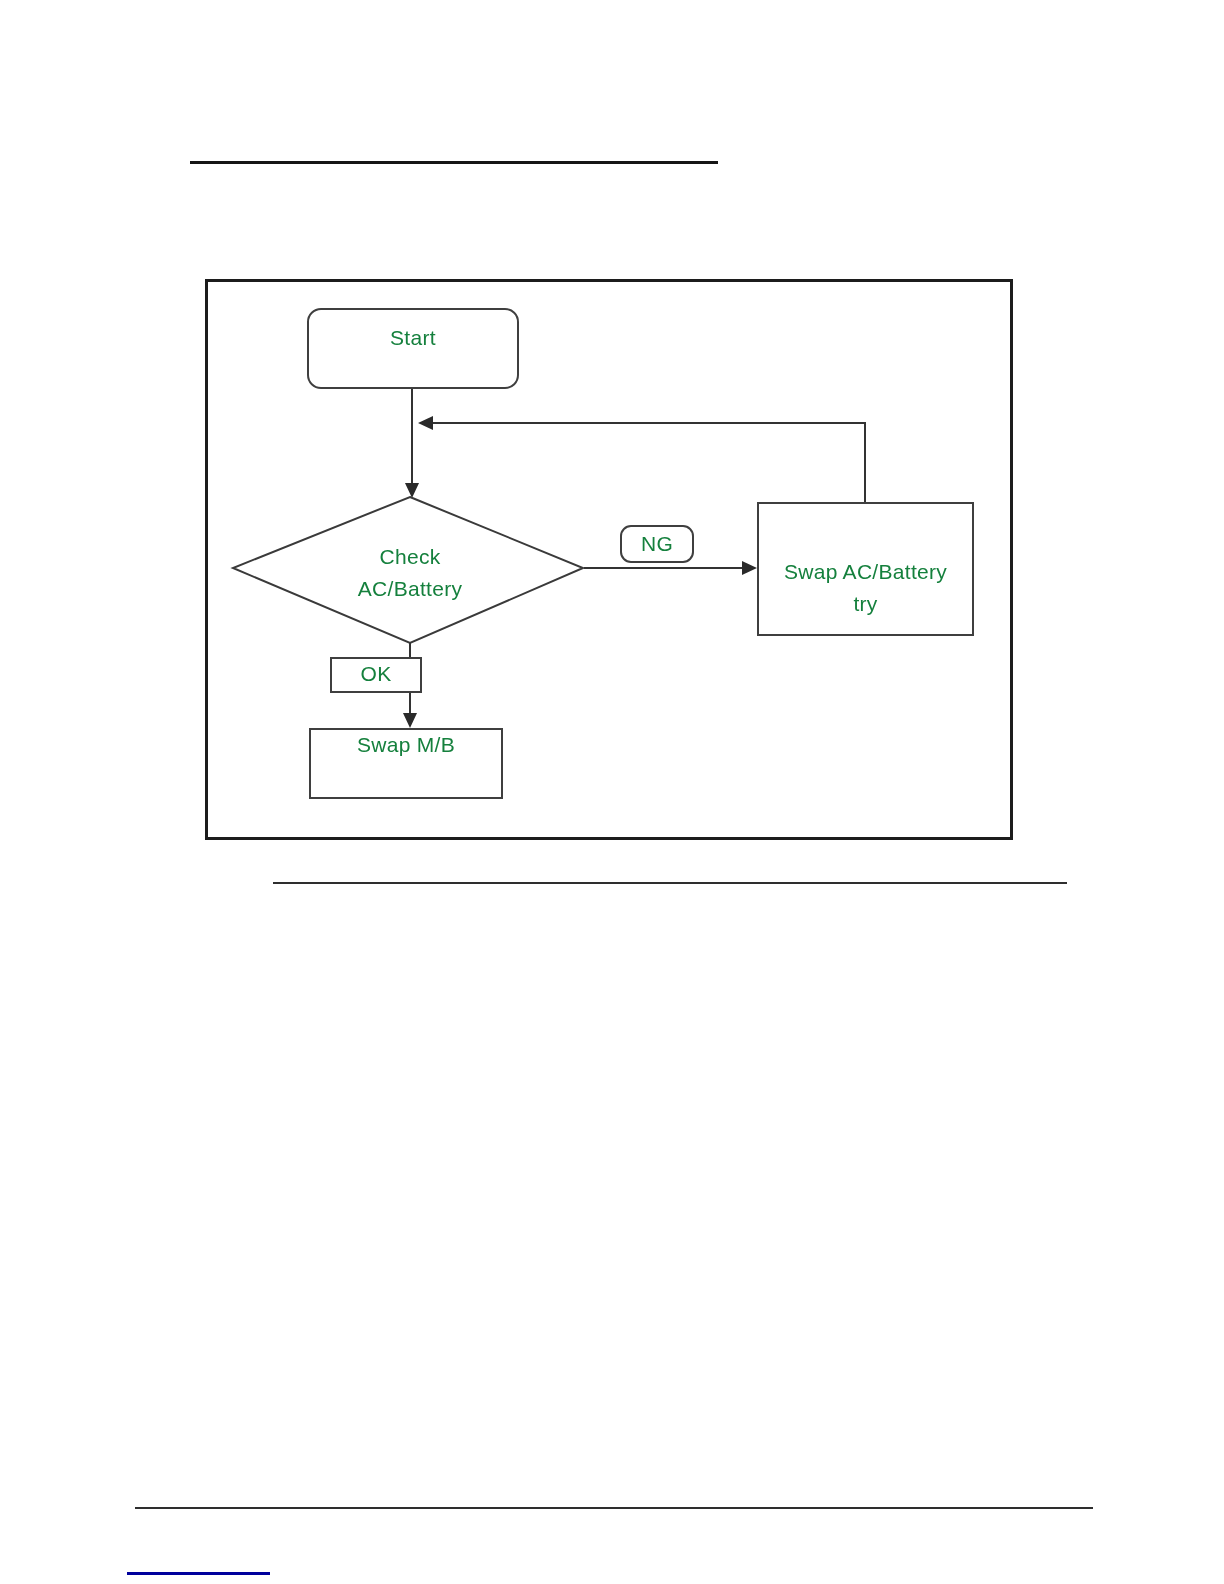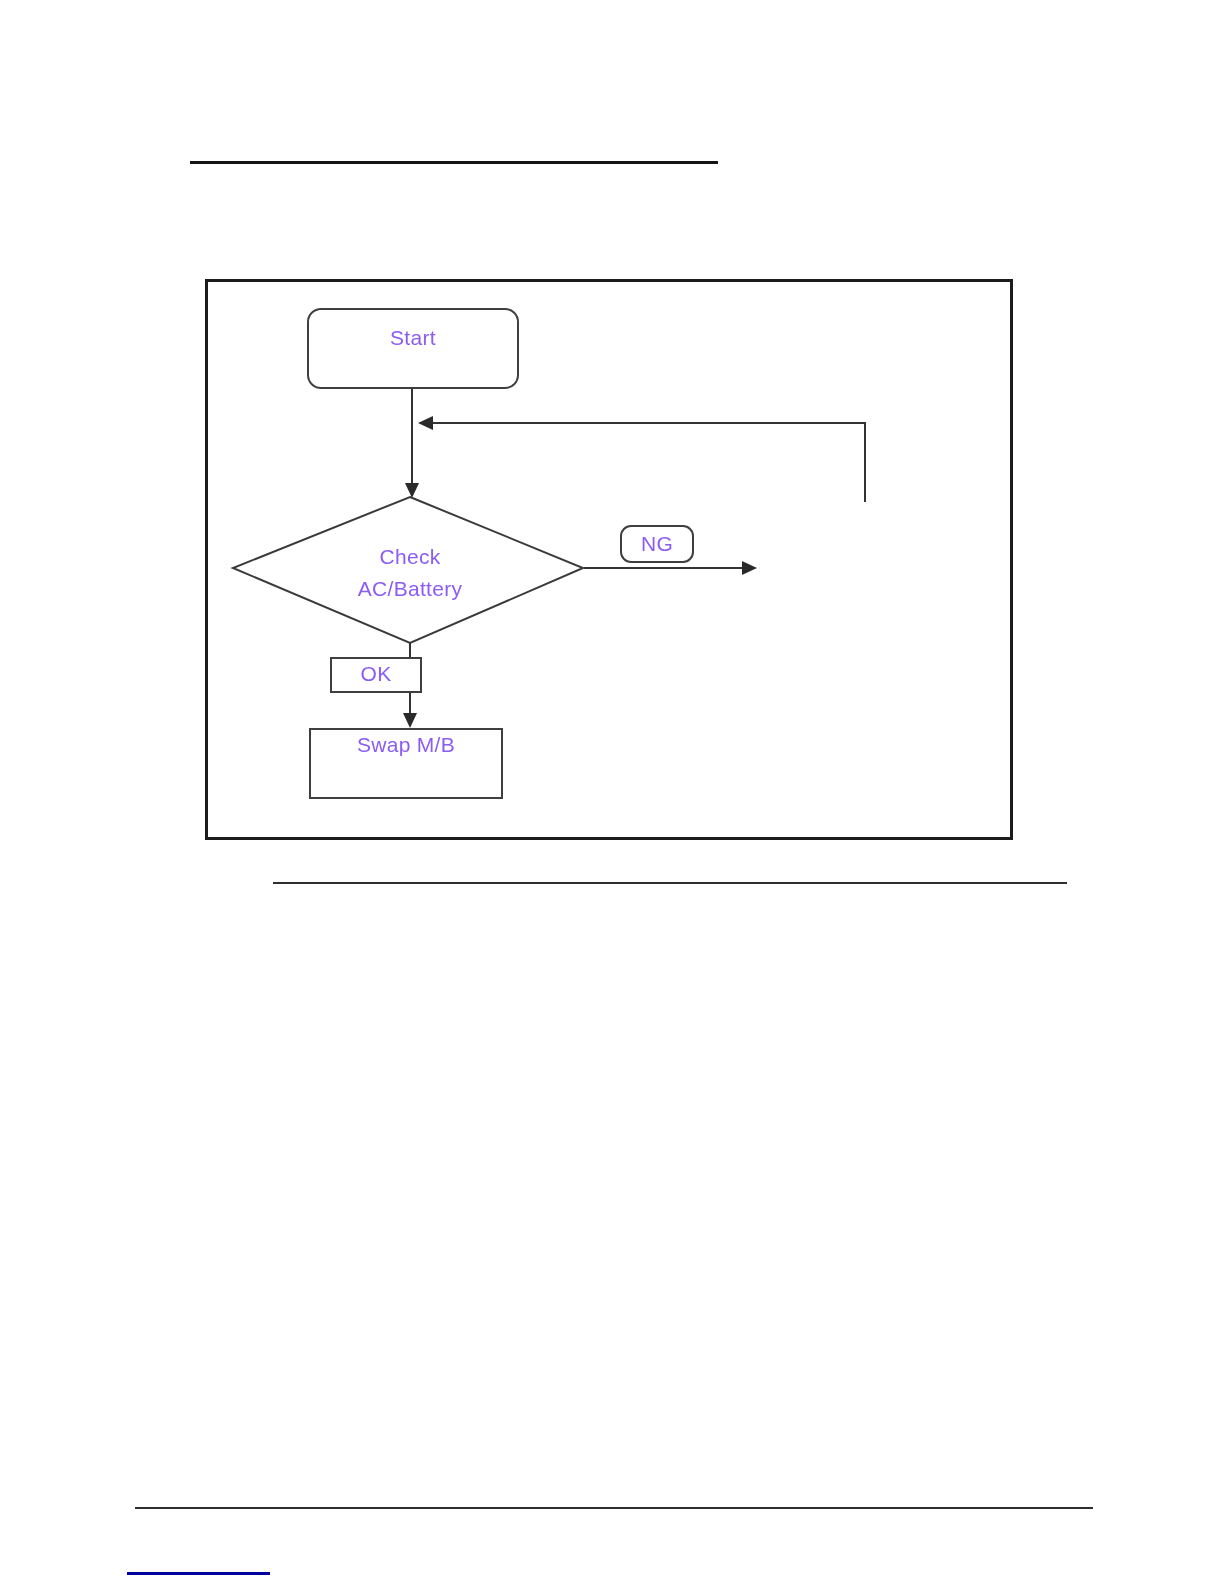--- a/index.html
+++ b/index.html
@@ -2,21 +2,21 @@
 <html><head>
 <meta charset="utf-8">
 <style>
   html, body { margin: 0; padding: 0; background: #ffffff; }
   .page {
     position: relative;
     width: 1224px;
     height: 1584px;
     background: #ffffff;
     font-family: "Liberation Sans", "DejaVu Sans", sans-serif;
-    color: #8b5cf6;
+    color: #15803d;
     overflow: hidden;
   }
   .rule { position: absolute; background: #151515; }
   .heading-rule { left: 190px; top: 161px; width: 528px; height: 3px; }
   .caption-rule { left: 273px; top: 882px; width: 794px; height: 2px; background: #2e2e2e; }
   .footer-rule  { left: 135px; top: 1507px; width: 958px; height: 2px; background: #2e2e2e; }
   .footer-link-rule { left: 127px; top: 1572px; width: 143px; height: 3px; background: #00009c; cursor: pointer; }
 
   .figure-frame {
     position: absolute;
@@ -112,20 +112,24 @@
   </div>
 
   <div class="node node-ng">
     <span>NG</span>
   </div>
 
   <div class="node node-ok">
     <span>OK</span>
   </div>
 
+  <div class="node node-swap-ac">
+    <div>Swap AC/Battery</div>
+    <div>try</div>
+  </div>
 
   <div class="node node-swap-mb">
     <span>Swap M/B</span>
   </div>
 
   <div class="rule caption-rule"></div>
 
   <div class="rule footer-rule"></div>
 
   <div class="rule footer-link-rule"></div>

